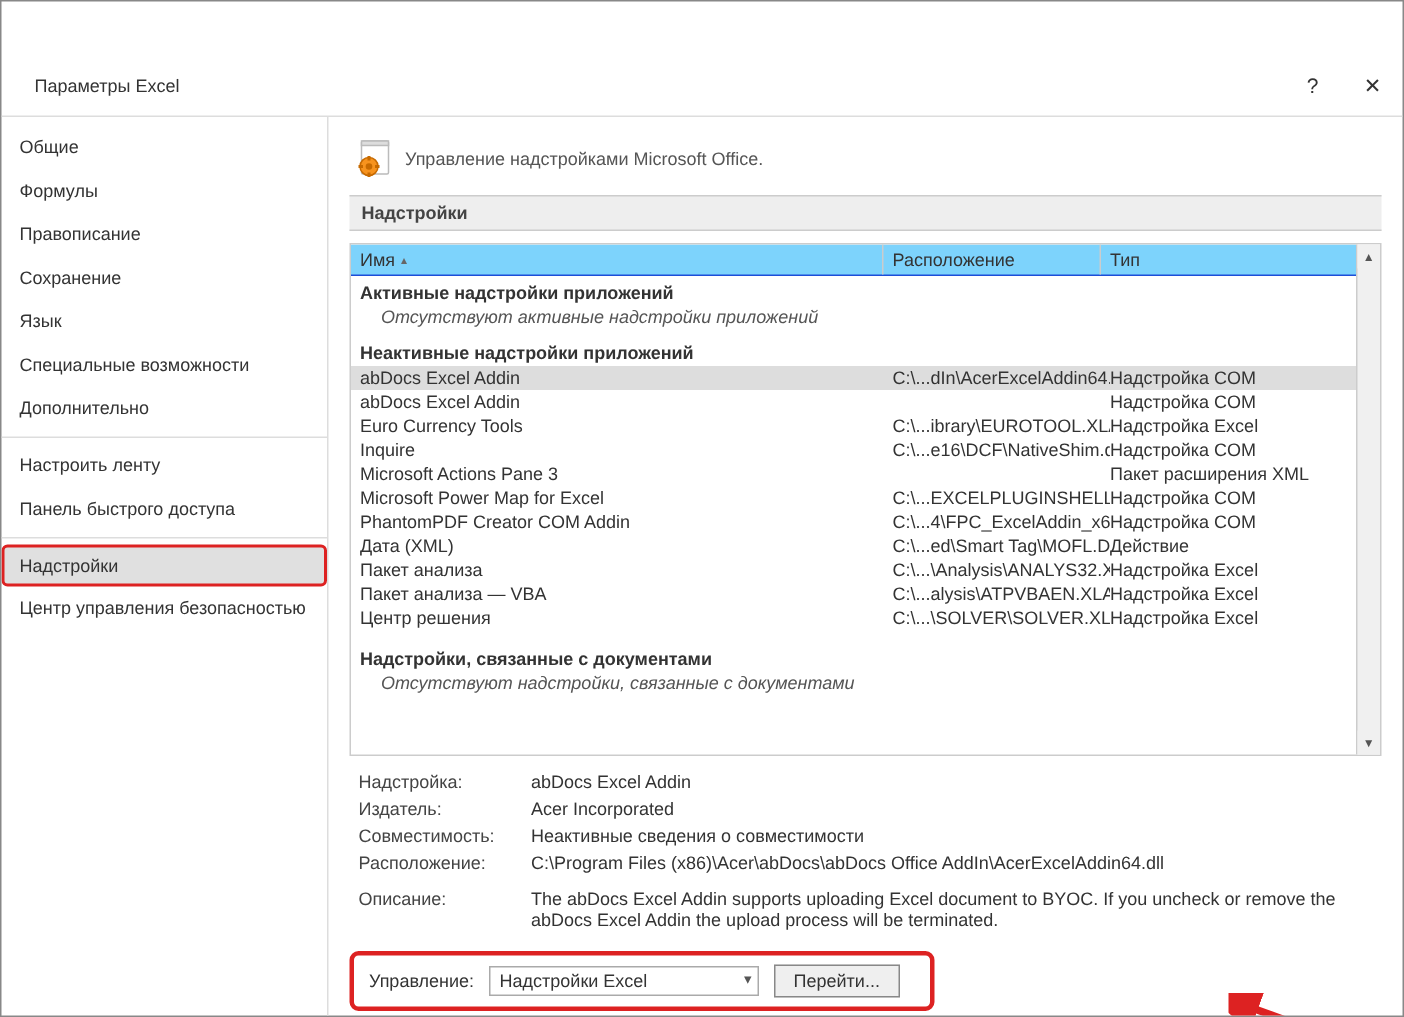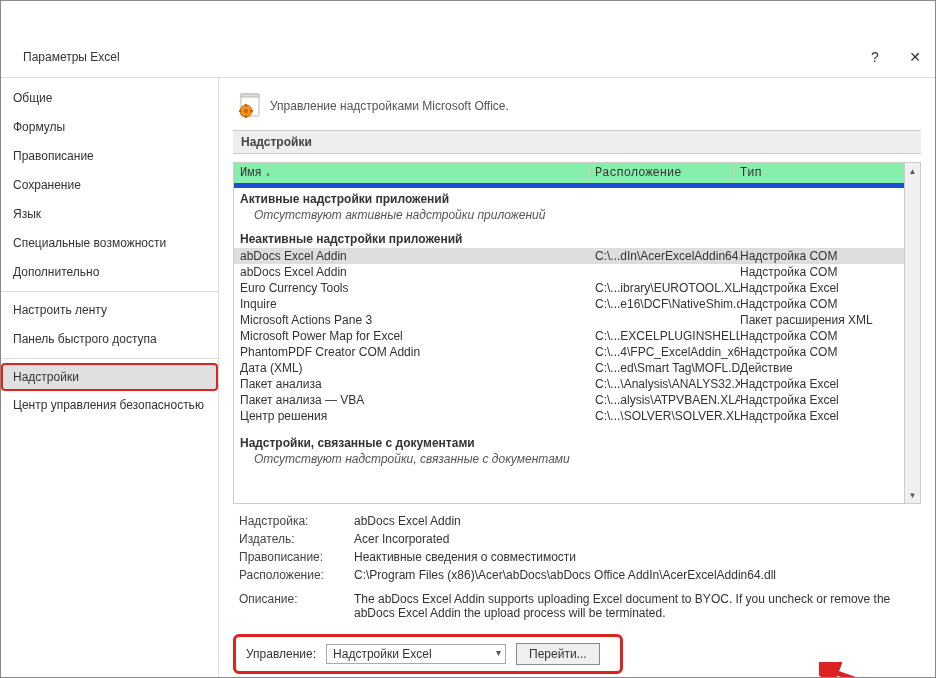--- a/index.html
+++ b/index.html
@@ -79,23 +79,22 @@
     margin-top: 8px;
     height: 345px;
     display: flex;
   }
   .addins-scroll {
     flex: 1;
     overflow: hidden;
   }
   .col-headers {
     display: flex;
-    background: #86efac;
-    border-bottom: 5px solid #1d4ed8;
-    font-family: Liberation Mono, monospace;
+    background: #7dd3fc;
+    border-bottom: 1px solid #1d4ed8;
   }
   .col-headers .ch {
     border-right: 1px solid #ccc;
     padding: 3px 6px;
     font-size: 12px;
     display: flex; align-items: center; gap: 4px;
   }
   .col-headers .ch:last-child { border-right: none; }
   .ch-name { width: 355px; }
   .ch-loc  { width: 145px; }
@@ -326,21 +325,21 @@
     <div class="details">
       <div class="drow">
         <div class="dlab">Надстройка:</div>
         <div class="dval">abDocs Excel Addin</div>
       </div>
       <div class="drow">
         <div class="dlab">Издатель:</div>
         <div class="dval">Acer Incorporated</div>
       </div>
       <div class="drow">
-        <div class="dlab">Правописание:</div>
+        <div class="dlab">Совместимость:</div>
         <div class="dval">Неактивные сведения о совместимости</div>
       </div>
       <div class="drow">
         <div class="dlab">Расположение:</div>
         <div class="dval">C:\Program Files (x86)\Acer\abDocs\abDocs Office AddIn\AcerExcelAddin64.dll</div>
       </div>
       <div class="drow" style="margin-top:6px;">
         <div class="dlab">Описание:</div>
         <div class="dval">The abDocs Excel Addin supports uploading Excel document to BYOC. If you uncheck or remove the abDocs Excel Addin the upload process will be terminated.</div>
       </div>

